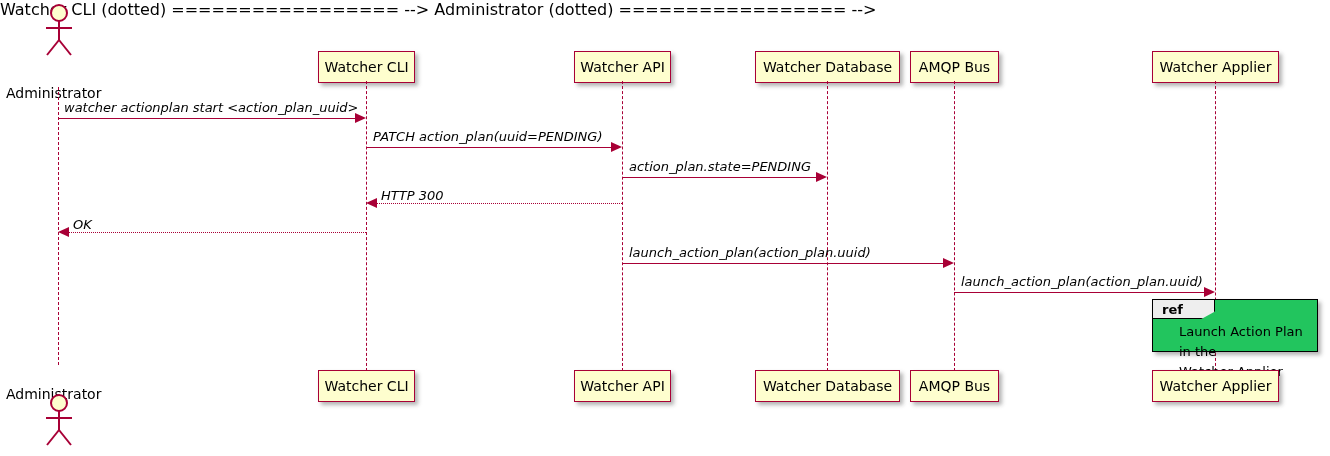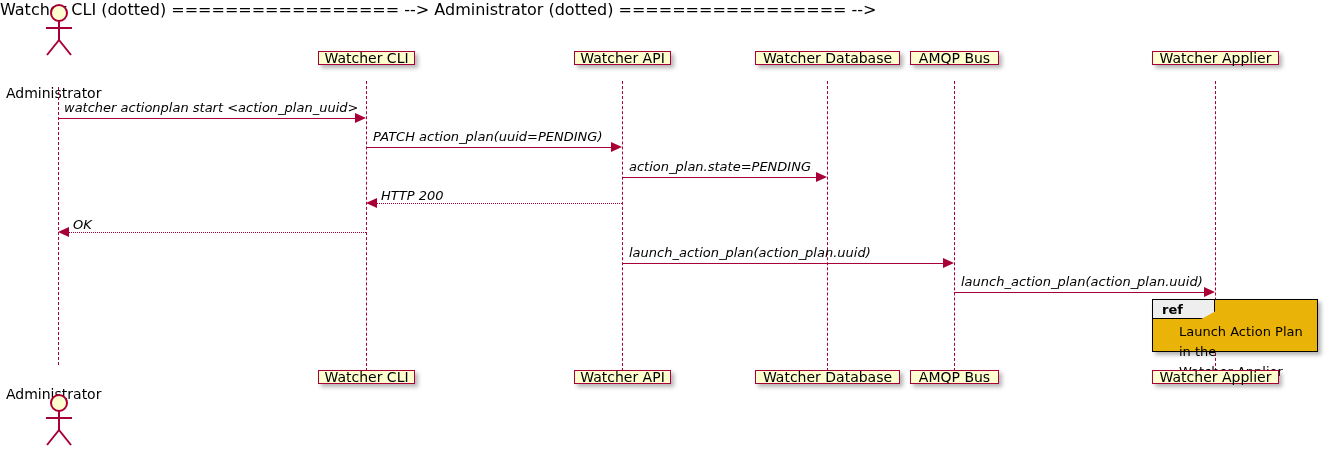--- a/index.html
+++ b/index.html
@@ -26,21 +26,21 @@
     border: 1.5px solid #A80036;
     color: #000000;
     font-size: 14px;
     line-height: 1;
     display: flex;
     align-items: center;
     justify-content: center;
     white-space: nowrap;
     box-shadow: 3px 3px 4px rgba(40, 40, 40, 0.35);
     padding: 0 9px;
-    height: 14px;
+    height: 32px;
   }
   
   .actor-fig {
     position: absolute;
     width: 40px;
     height: 56px;
   }
   .actor-label {
     position: absolute;
     font-size: 14px;
@@ -84,21 +84,21 @@
   }
   .arrow-head.left {
     border-top: 5px solid transparent;
     border-bottom: 5px solid transparent;
     border-right: 11px solid #A80036;
   }
   
   .ref-box {
     position: absolute;
     box-sizing: border-box;
-    background: #eab308;
+    background: #22c55e;
     border: 1.5px solid #000000;
     box-shadow: 3px 3px 4px rgba(40, 40, 40, 0.35);
   }
   .ref-tab {
     position: absolute;
     left: 0;
     top: 0;
     height: 19px;
     background: #EEEEEE;
     border-right: 1.5px solid #000000;
@@ -170,21 +170,21 @@
   <div class="msg-label" style="left:373px; top:130px;">PATCH action_plan(uuid=PENDING)</div>
   <div class="msg-line" style="left:366px; top:147px; width:248px;"></div>
   <div class="arrow-head right" style="left:611px; top:142px;"></div>
 
   
   <div class="msg-label" style="left:629px; top:160px;text-align:center;">action_plan.state=PENDING</div>
   <div class="msg-line" style="left:622px; top:177px; width:197px;"></div>
   <div class="arrow-head right" style="left:816px; top:172px;"></div>
 
    Watcher CLI (dotted) ================= --&gt;
-  <div class="msg-label" style="left:381px; top:189px;">HTTP 200</div>
+  <div class="msg-label" style="left:381px; top:189px;">HTTP 300</div>
   <div class="msg-line dotted" style="left:377px; top:203px; width:245px;"></div>
   <div class="arrow-head left" style="left:366px; top:198px;"></div>
 
    Administrator (dotted) ================= --&gt;
   <div class="msg-label" style="left:73px; top:218px;">OK</div>
   <div class="msg-line dotted" style="left:69px; top:232px; width:297px;"></div>
   <div class="arrow-head left" style="left:58px; top:227px;"></div>
 
   
   <div class="msg-label" style="left:629px; top:246px;">launch_action_plan(action_plan.uuid)</div>

